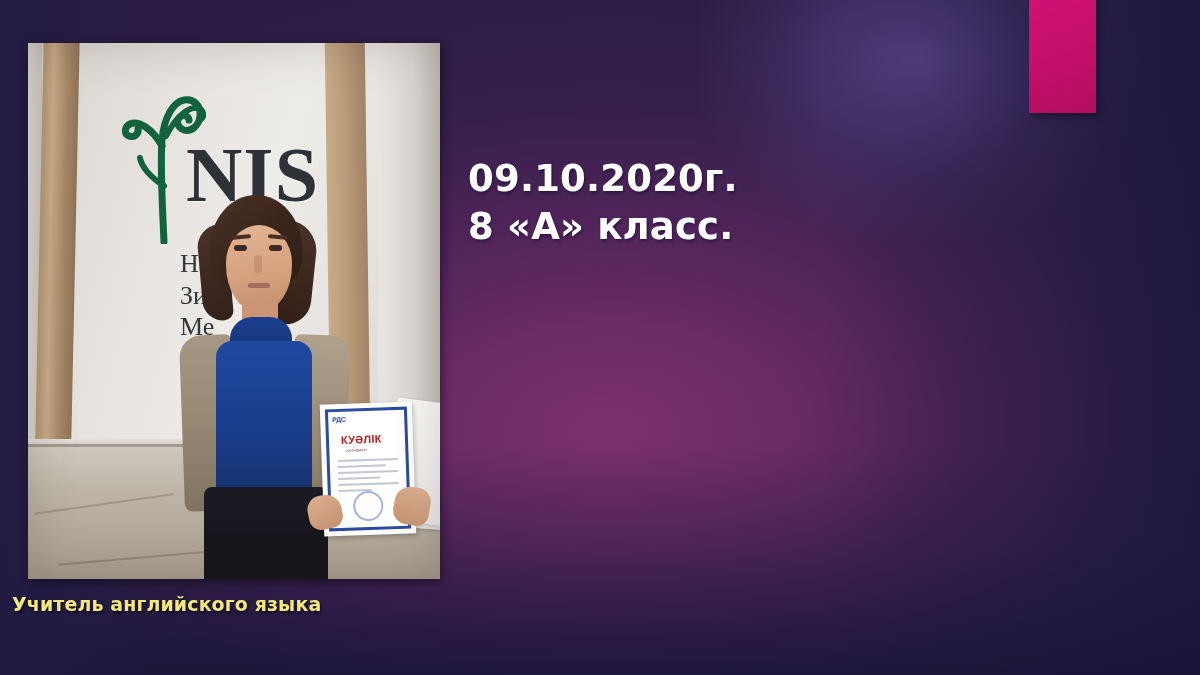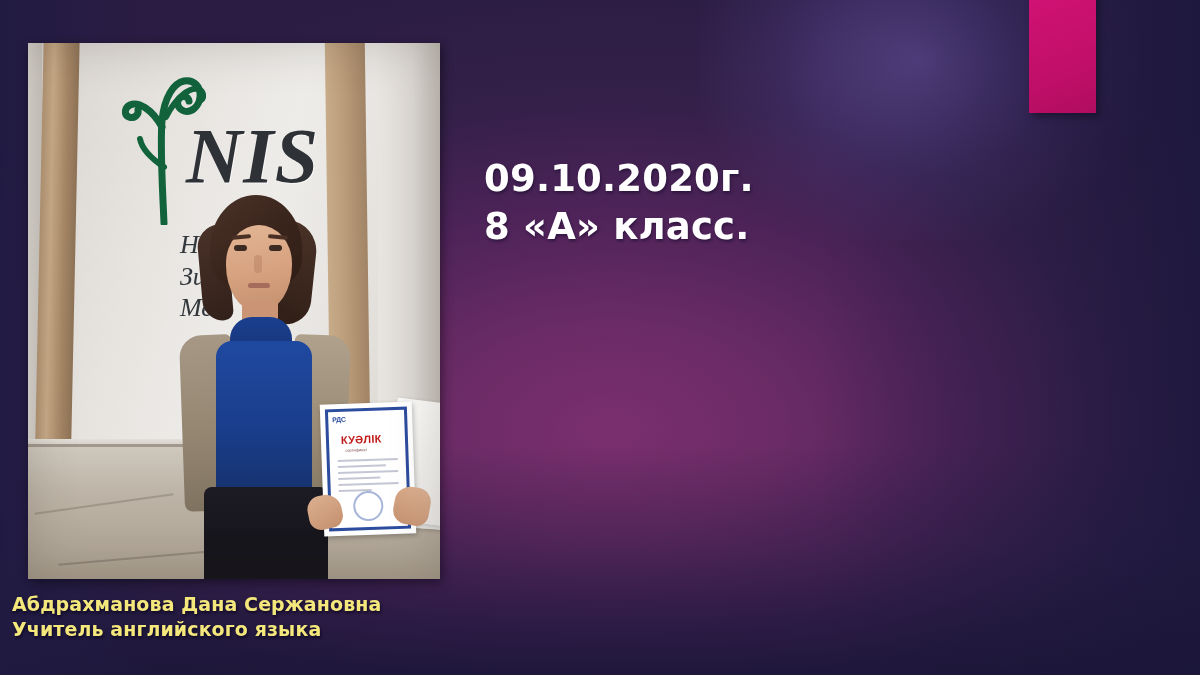--- a/index.html
+++ b/index.html
@@ -121,21 +121,21 @@
   .ph-floor-tile2 {
     position: absolute; bottom: 74px; left: 6px; width: 140px; height: 2px;
     background: rgba(110,100,88,0.35); transform: rotate(-8deg);
   }
   .ph-baseboard {
     position: absolute; left: 0; right: 0; bottom: 126px; height: 14px;
     background: linear-gradient(to bottom, #e3dfd9, #c3bdb4);
   }
 
   
-  .nis-logo { position: absolute; left: 86px; top: 14px; width: 210px; height: 200px; font-style: italic; }
+  .nis-logo { position: absolute; left: 86px; top: 33px; width: 210px; height: 200px; }
   .nis-mark { position: absolute; left: 8px; top: 0px; width: 84px; height: 168px; }
   .nis-word {
     position: absolute; left: 72px; top: 60px;
     font-family: "Liberation Serif", serif;
     font-size: 78px; font-weight: 700; letter-spacing: 1px;
     color: #2e3236;
     line-height: 1;
     text-shadow: 1px 1px 0 rgba(255,255,255,0.6);
   }
   .nis-sub {
@@ -288,21 +288,20 @@
     box-shadow: inset 0 0 50px rgba(60,50,40,0.22);
     pointer-events: none;
   }
 
   
   .text-block {
     position: absolute;
     left: 468px;
     top: 155px;
     width: 700px;
-    margin-left: 16px;
   }
   .text-line {
     color: #ffffff;
     font-family: "DejaVu Sans", "Liberation Sans", sans-serif;
     font-size: 37px;
     font-weight: 700;
     line-height: 48px;
     letter-spacing: 0.2px;
     text-shadow: 1px 2px 3px rgba(20,10,40,0.55);
     white-space: pre-wrap;
@@ -412,17 +411,16 @@
       <div class="photo-vignette"></div>
     </div>
   </div>
 
   <div class="text-block">
     <div class="text-line">09.10.2020г.</div>
     <div class="text-line">8 «А» класс.</div>
   </div>
 
   <div class="caption">
-    <div class="caption-line">Абдрахманова Дана Сержановна</div>
     <div class="caption-line">Учитель английского языка</div>
   </div>
 
 </div>
 
 </body></html>

